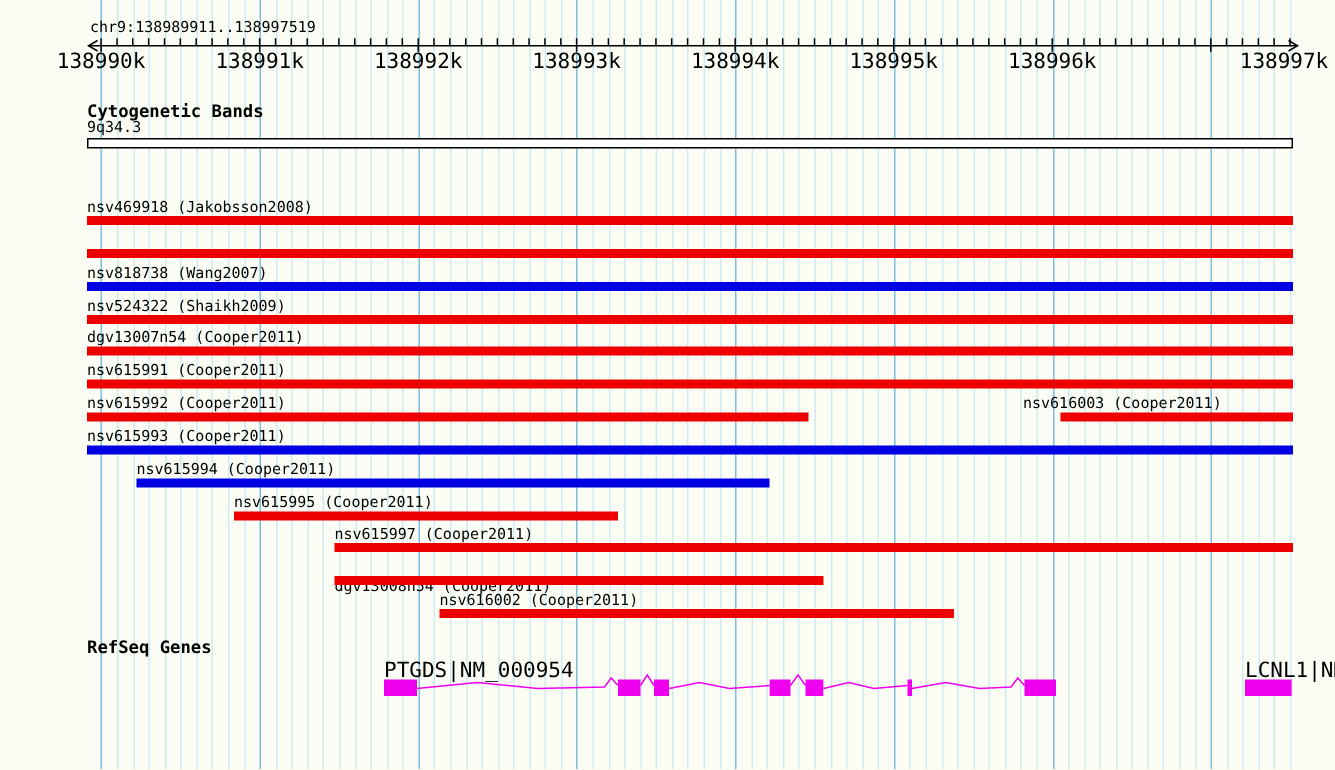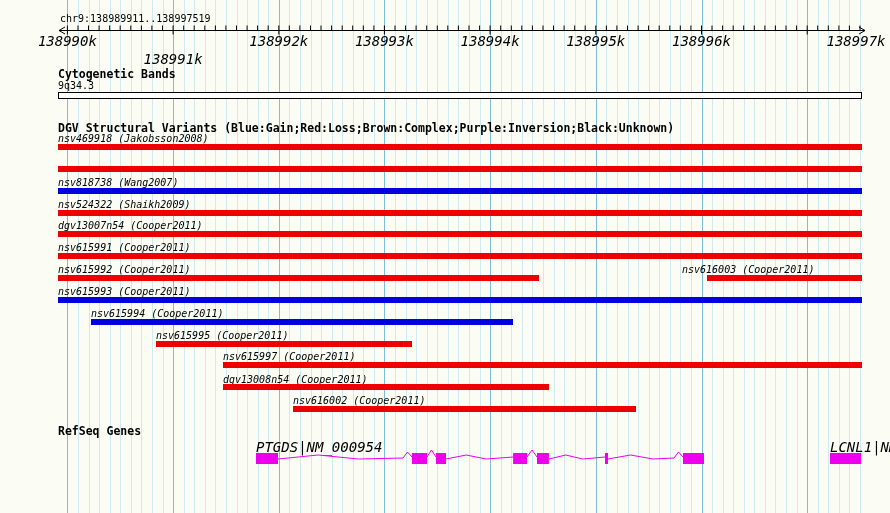--- a/index.html
+++ b/index.html
@@ -2,21 +2,21 @@
 <html><head>
 <meta charset="utf-8">
 <style>
   html,body{margin:0;padding:0;background:#fafdf4;}
   #stage{
     position:relative;width:890px;height:513px;overflow:hidden;
     background:#fbfdf4;
     font-family:"DejaVu Sans Mono","Liberation Mono",monospace;
     color:#000;
   }
-  .layer{position:absolute;left:0;top:0;width:790px;height:513px;font-style:italic;}
+  .layer{position:absolute;left:0;top:0;width:790px;height:513px;}
   .vline{position:absolute;top:0;bottom:0;width:1px;background:#cfeaf0;}
   .vline.major{background:#7dbde0;}
   .region-title{position:absolute;left:60px;top:13px;font-size:10px;white-space:pre;}
   .tick-label{position:absolute;top:33px;transform:translateX(-50%);font-size:14px;white-space:pre;}
   .heading{position:absolute;left:58px;font-size:11.5px;font-weight:bold;white-space:pre;}
   .sublabel{position:absolute;left:58px;font-size:10px;white-space:pre;}
   .band-rect{position:absolute;left:58px;width:804px;top:92px;height:7px;
     box-sizing:border-box;border:1px solid #000;background:#fff;}
   .vlabel{position:absolute;font-size:10px;white-space:pre;line-height:11px;}
   .vbar{position:absolute;height:6px;}
@@ -184,34 +184,33 @@
       <line x1="796.6" y1="25.5" x2="796.6" y2="30.5" stroke="#000000"></line>
       <line x1="807.2" y1="25.5" x2="807.2" y2="34.5" stroke="#000000"></line>
       <line x1="817.7" y1="25.5" x2="817.7" y2="30.5" stroke="#000000"></line>
       <line x1="828.3" y1="25.5" x2="828.3" y2="30.5" stroke="#000000"></line>
       <line x1="838.9" y1="25.5" x2="838.9" y2="30.5" stroke="#000000"></line>
       <line x1="849.4" y1="25.5" x2="849.4" y2="30.5" stroke="#000000"></line>
       <line x1="860.0" y1="25.5" x2="860.0" y2="30.5" stroke="#000000"></line>
     </svg>
   <div class="layer" id="tick-labels">
       <div class="tick-label" style="left: 67.4px;">138990k</div>
-      <div class="tick-label" style="left: 173.1px; margin-top: 18px;">138991k</div>
+      <div class="tick-label" style="left: 173.1px;">138991k</div>
       <div class="tick-label" style="left: 278.8px;">138992k</div>
       <div class="tick-label" style="left: 384.4px;">138993k</div>
       <div class="tick-label" style="left: 490.1px;">138994k</div>
       <div class="tick-label" style="left: 595.8px;">138995k</div>
       <div class="tick-label" style="left: 701.5px;">138996k</div>
       <div class="tick-label" style="left: 856px;">138997k</div>
     </div>
 
   <div class="heading" style="top:67px">Cytogenetic Bands</div>
   <div class="sublabel" style="top:80px">9q34.3</div>
   <div class="band-rect"></div>
 
-  <div class="heading" style="top:121px">DGV Structural Variants (Blue:Gain;Red:Loss;Brown:Complex;Purple:Inversion;Black:Unknown)</div>
   <div class="layer" id="tracks">
       <div class="vlabel" style="left: 58px; top: 133px;">nsv469918 (Jakobsson2008)</div>
       <div class="vbar" style="left: 58px; width: 804px; top: 144px; background: rgb(238, 0, 0);"></div>
       <div class="vbar" style="left: 58px; width: 804px; top: 165.8px; background: rgb(238, 0, 0);"></div>
       <div class="vlabel" style="left: 58px; top: 176.7px;">nsv818738 (Wang2007)</div>
       <div class="vbar" style="left: 58px; width: 804px; top: 187.7px; background: rgb(0, 0, 226);"></div>
       <div class="vlabel" style="left: 58px; top: 198.5px;">nsv524322 (Shaikh2009)</div>
       <div class="vbar" style="left: 58px; width: 804px; top: 209.5px; background: rgb(238, 0, 0);"></div>
       <div class="vlabel" style="left: 58px; top: 220.3px;">dgv13007n54 (Cooper2011)</div>
       <div class="vbar" style="left: 58px; width: 804px; top: 231.3px; background: rgb(238, 0, 0);"></div>
@@ -222,21 +221,21 @@
       <div class="vlabel" style="left: 682px; top: 264px;">nsv616003 (Cooper2011)</div>
       <div class="vbar" style="left: 707px; width: 155px; top: 275px; background: rgb(238, 0, 0);"></div>
       <div class="vlabel" style="left: 58px; top: 285.8px;">nsv615993 (Cooper2011)</div>
       <div class="vbar" style="left: 58px; width: 804px; top: 296.8px; background: rgb(0, 0, 226);"></div>
       <div class="vlabel" style="left: 91px; top: 307.6px;">nsv615994 (Cooper2011)</div>
       <div class="vbar" style="left: 91px; width: 422.1px; top: 318.6px; background: rgb(0, 0, 226);"></div>
       <div class="vlabel" style="left: 156px; top: 329.5px;">nsv615995 (Cooper2011)</div>
       <div class="vbar" style="left: 156px; width: 256.1px; top: 340.5px; background: rgb(238, 0, 0);"></div>
       <div class="vlabel" style="left: 223px; top: 351.3px;">nsv615997 (Cooper2011)</div>
       <div class="vbar" style="left: 223px; width: 639px; top: 362.3px; background: rgb(238, 0, 0);"></div>
-      <div class="vlabel" style="left: 223px; top: 374px;">dgv13008n54 (Cooper2011)</div>
+      <div class="vlabel" style="left: 223px; top: 386px;">dgv13008n54 (Cooper2011)</div>
       <div class="vbar" style="left: 223px; width: 326px; top: 384.1px; background: rgb(238, 0, 0);"></div>
       <div class="vlabel" style="left: 293px; top: 395px;">nsv616002 (Cooper2011)</div>
       <div class="vbar" style="left: 293px; width: 343px; top: 406px; background: rgb(238, 0, 0);"></div>
     </div>
 
   <div class="heading" style="top:424px">RefSeq Genes</div>
   <div class="layer" id="gene-labels">
       <div class="gene-label" style="left: 256px; top: 439px;">PTGDS|NM_000954</div>
       <div class="gene-label" style="left: 830px; top: 439px;">LCNL1|NM_2</div>
     </div>

